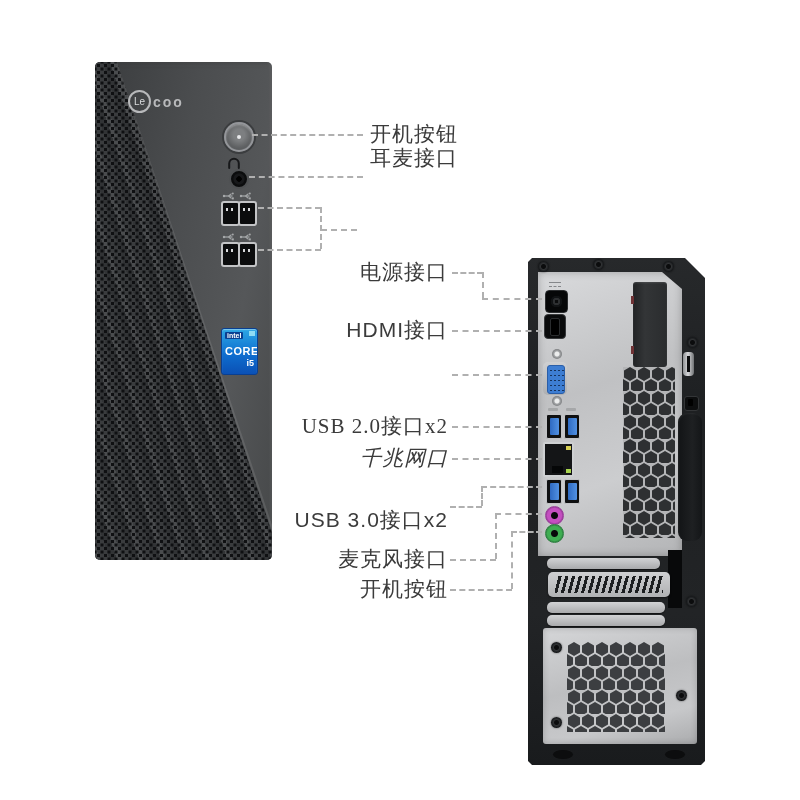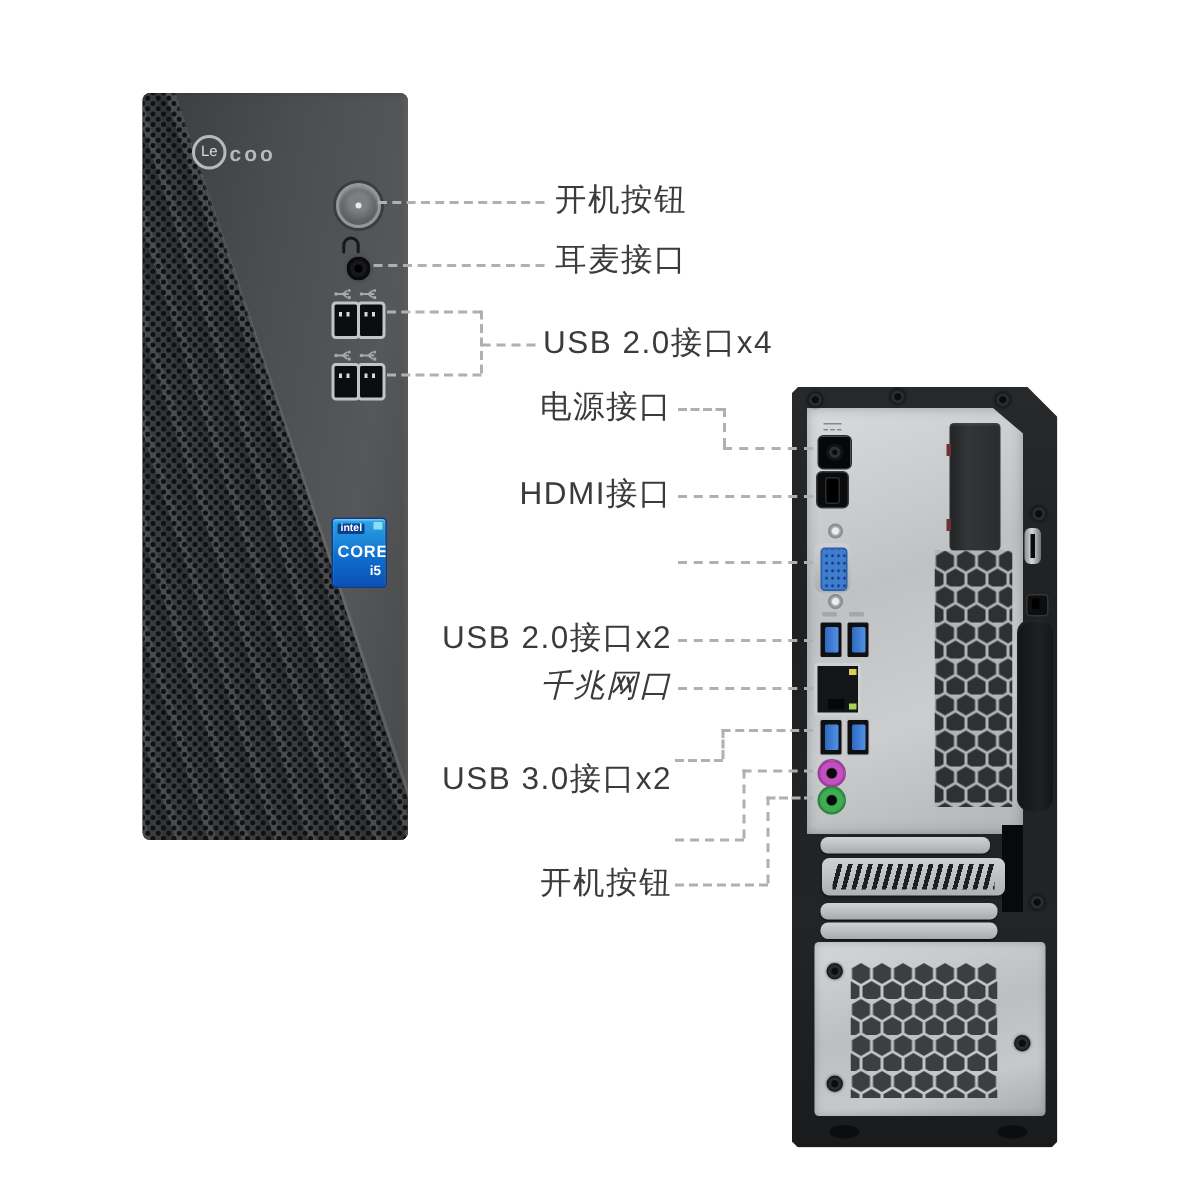--- a/index.html
+++ b/index.html
@@ -34,21 +34,21 @@
   .logoRest{color:#b8b9bb;font-size:14px;font-weight:bold;letter-spacing:2px;vertical-align:middle;margin-left:2px;}
   #powerBtn{position:absolute;left:129px;top:60px;width:26px;height:26px;border-radius:50%;
     background:radial-gradient(circle at 50% 42%,#7d7f81 0 28%,#606264 62%,#4a4c4e 100%);
     border:2px solid #94969a;box-shadow:0 0 0 2px #3b3d3f, inset 0 1px 2px rgba(255,255,255,.35);}
   #powerBtn::after{content:"";position:absolute;left:11px;top:11px;width:4px;height:4px;border-radius:50%;background:#e8e9eb;}
   #hsJack{position:absolute;left:134px;top:107px;width:16px;height:16px;border-radius:50%;
     background:radial-gradient(circle,#000 2.5px,#17181a 3px 5px,#0b0c0d 6px);border:2px solid #4e5052;}
   .fusb{position:absolute;width:15px;height:21px;background:#0b0c0d;border:2px solid #c3c4c6;border-radius:3px;}
   .fusb::after{content:"";position:absolute;left:3px;top:5px;width:2px;height:3px;background:#d8d9db;box-shadow:5px 0 0 #d8d9db;}
   .trident{position:absolute;}
-  #badge{position:absolute;left:126px;top:283px;width:35px;height:45px;border-radius:3px;
+  #badge{position:absolute;left:126px;top:266px;width:35px;height:45px;border-radius:3px;
     background:linear-gradient(180deg,#2da7e4 0%,#0e6fd0 55%,#0b50b5 100%);
     border:1px solid #0a3f90;box-shadow:inset 0 1px 1px rgba(255,255,255,.4);
     color:#fff;overflow:hidden;}
   #badge .mk{position:absolute;left:3px;top:3px;font-size:7px;font-weight:bold;background:#0a3f90;padding:0 2px;border-radius:1px;}
   #badge .sq{position:absolute;right:2px;top:2px;width:6px;height:5px;background:#8fdcf4;}
   #badge .cr{position:absolute;left:3px;top:16px;font-size:11px;font-weight:bold;letter-spacing:.5px;}
   #badge .t5{position:absolute;right:3px;bottom:6px;font-size:9px;font-weight:bold;}
   
   #rearTower{position:absolute;left:528px;top:258px;width:177px;height:507px;
     background:linear-gradient(180deg,#27292b 0%,#1e2022 30%,#222426 70%,#191b1d 100%);
@@ -278,23 +278,23 @@
 
   <div class="hline" style="left:450px;top:559px;width:46px;"></div>
   <div class="vline" style="left:495px;top:513px;height:46px;"></div>
   <div class="hline" style="left:495px;top:513px;width:47px;"></div>
 
   <div class="hline" style="left:450px;top:589px;width:62px;"></div>
   <div class="vline" style="left:511px;top:531px;height:58px;"></div>
   <div class="hline" style="left:511px;top:531px;width:31px;"></div>
 
   <div class="lbl" style="left:370px;top:122px;">开机按钮</div>
-  <div class="lbl" style="left:370px;top:162px;">耳麦接口</div>
-  <div class="lbl" style="left:362px;top:217px;">USB 2.0接口x4</div>
+  <div class="lbl" style="left:370px;top:146px;">耳麦接口</div>
 
   <div class="lbl r" style="left:250px;top:260px;width:198px;">电源接口</div>
   <div class="lbl r" style="left:250px;top:318px;width:198px;">HDMI接口</div>
-  <div class="lbl r" style="left:250px;top:414px;width:198px;">USB 2.0接口x2</div>
+  <div class="lbl r" style="left:250px;top:414px;width:198px;font-family:Liberation Serif, serif;">USB 2.0接口x2</div>
   <div class="lbl r" style="left:250px;top:446px;width:198px;font-style:italic;">千兆网口</div>
   <div class="lbl r" style="left:250px;top:508px;width:198px;">USB 3.0接口x2</div>
+  <div class="lbl r" style="left:250px;top:547px;width:198px;">麦克风接口</div>
   <div class="lbl r" style="left:250px;top:577px;width:198px;">开机按钮</div>
 
 </div>
 
 </body></html>

